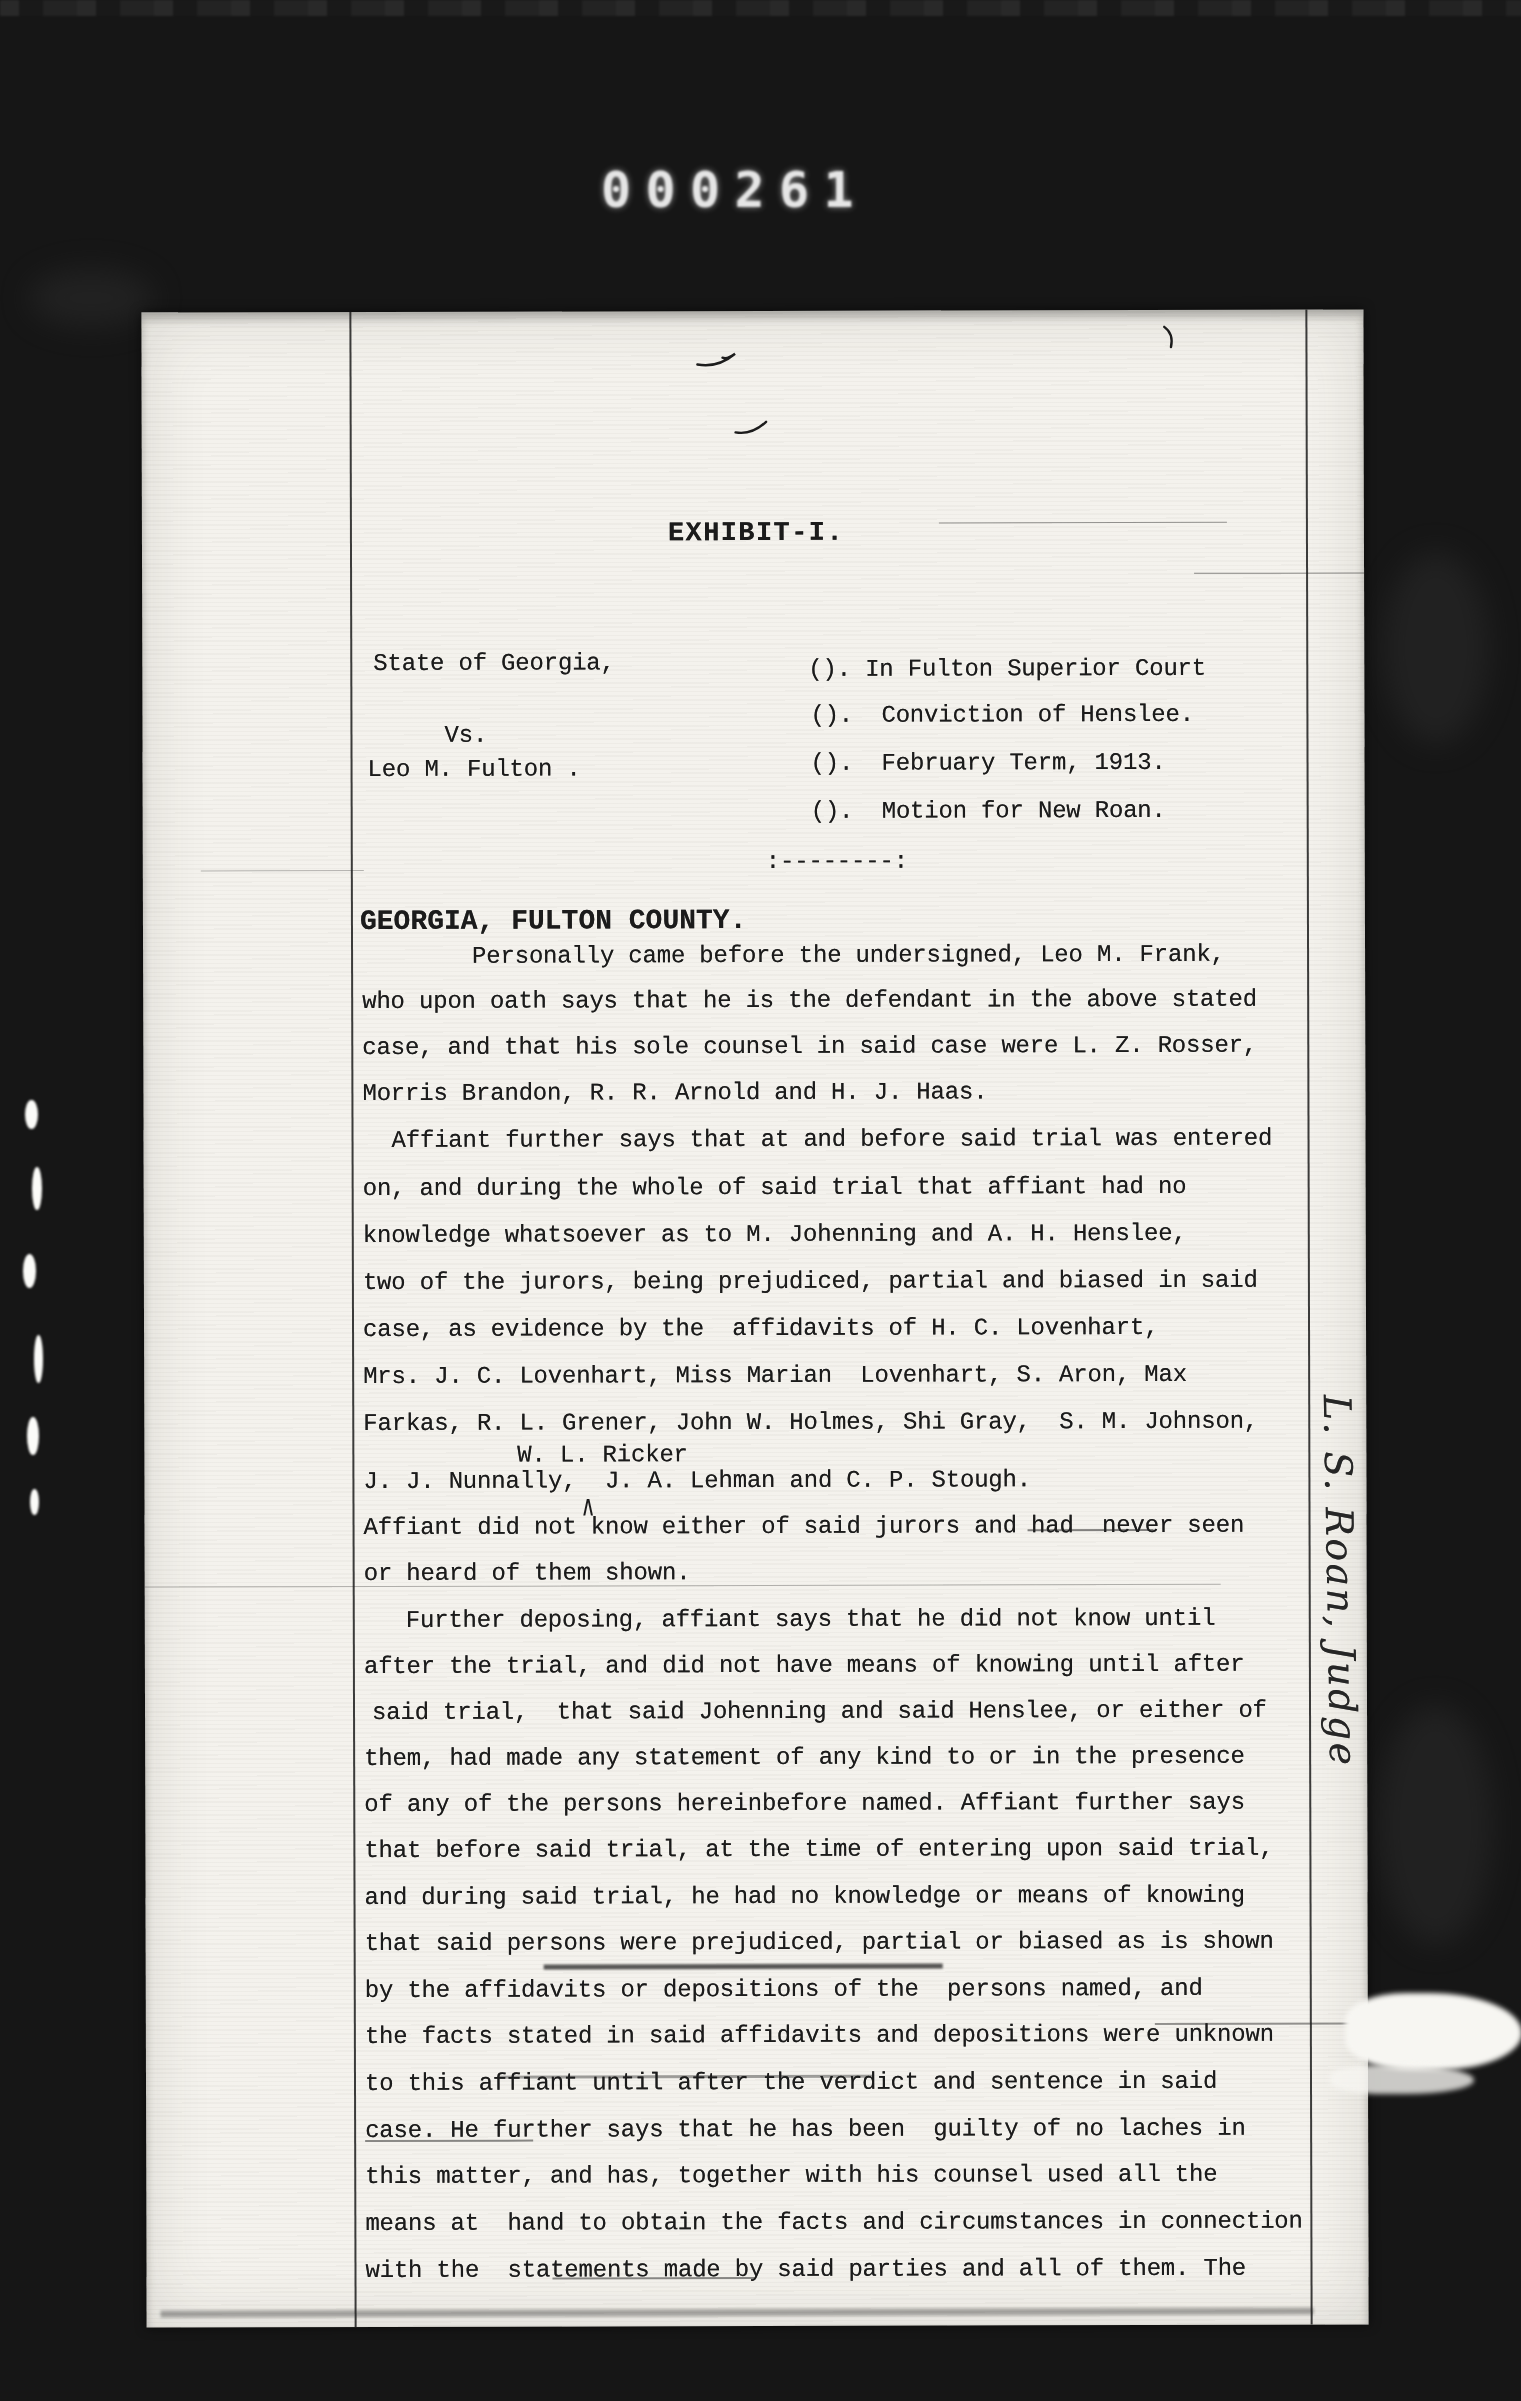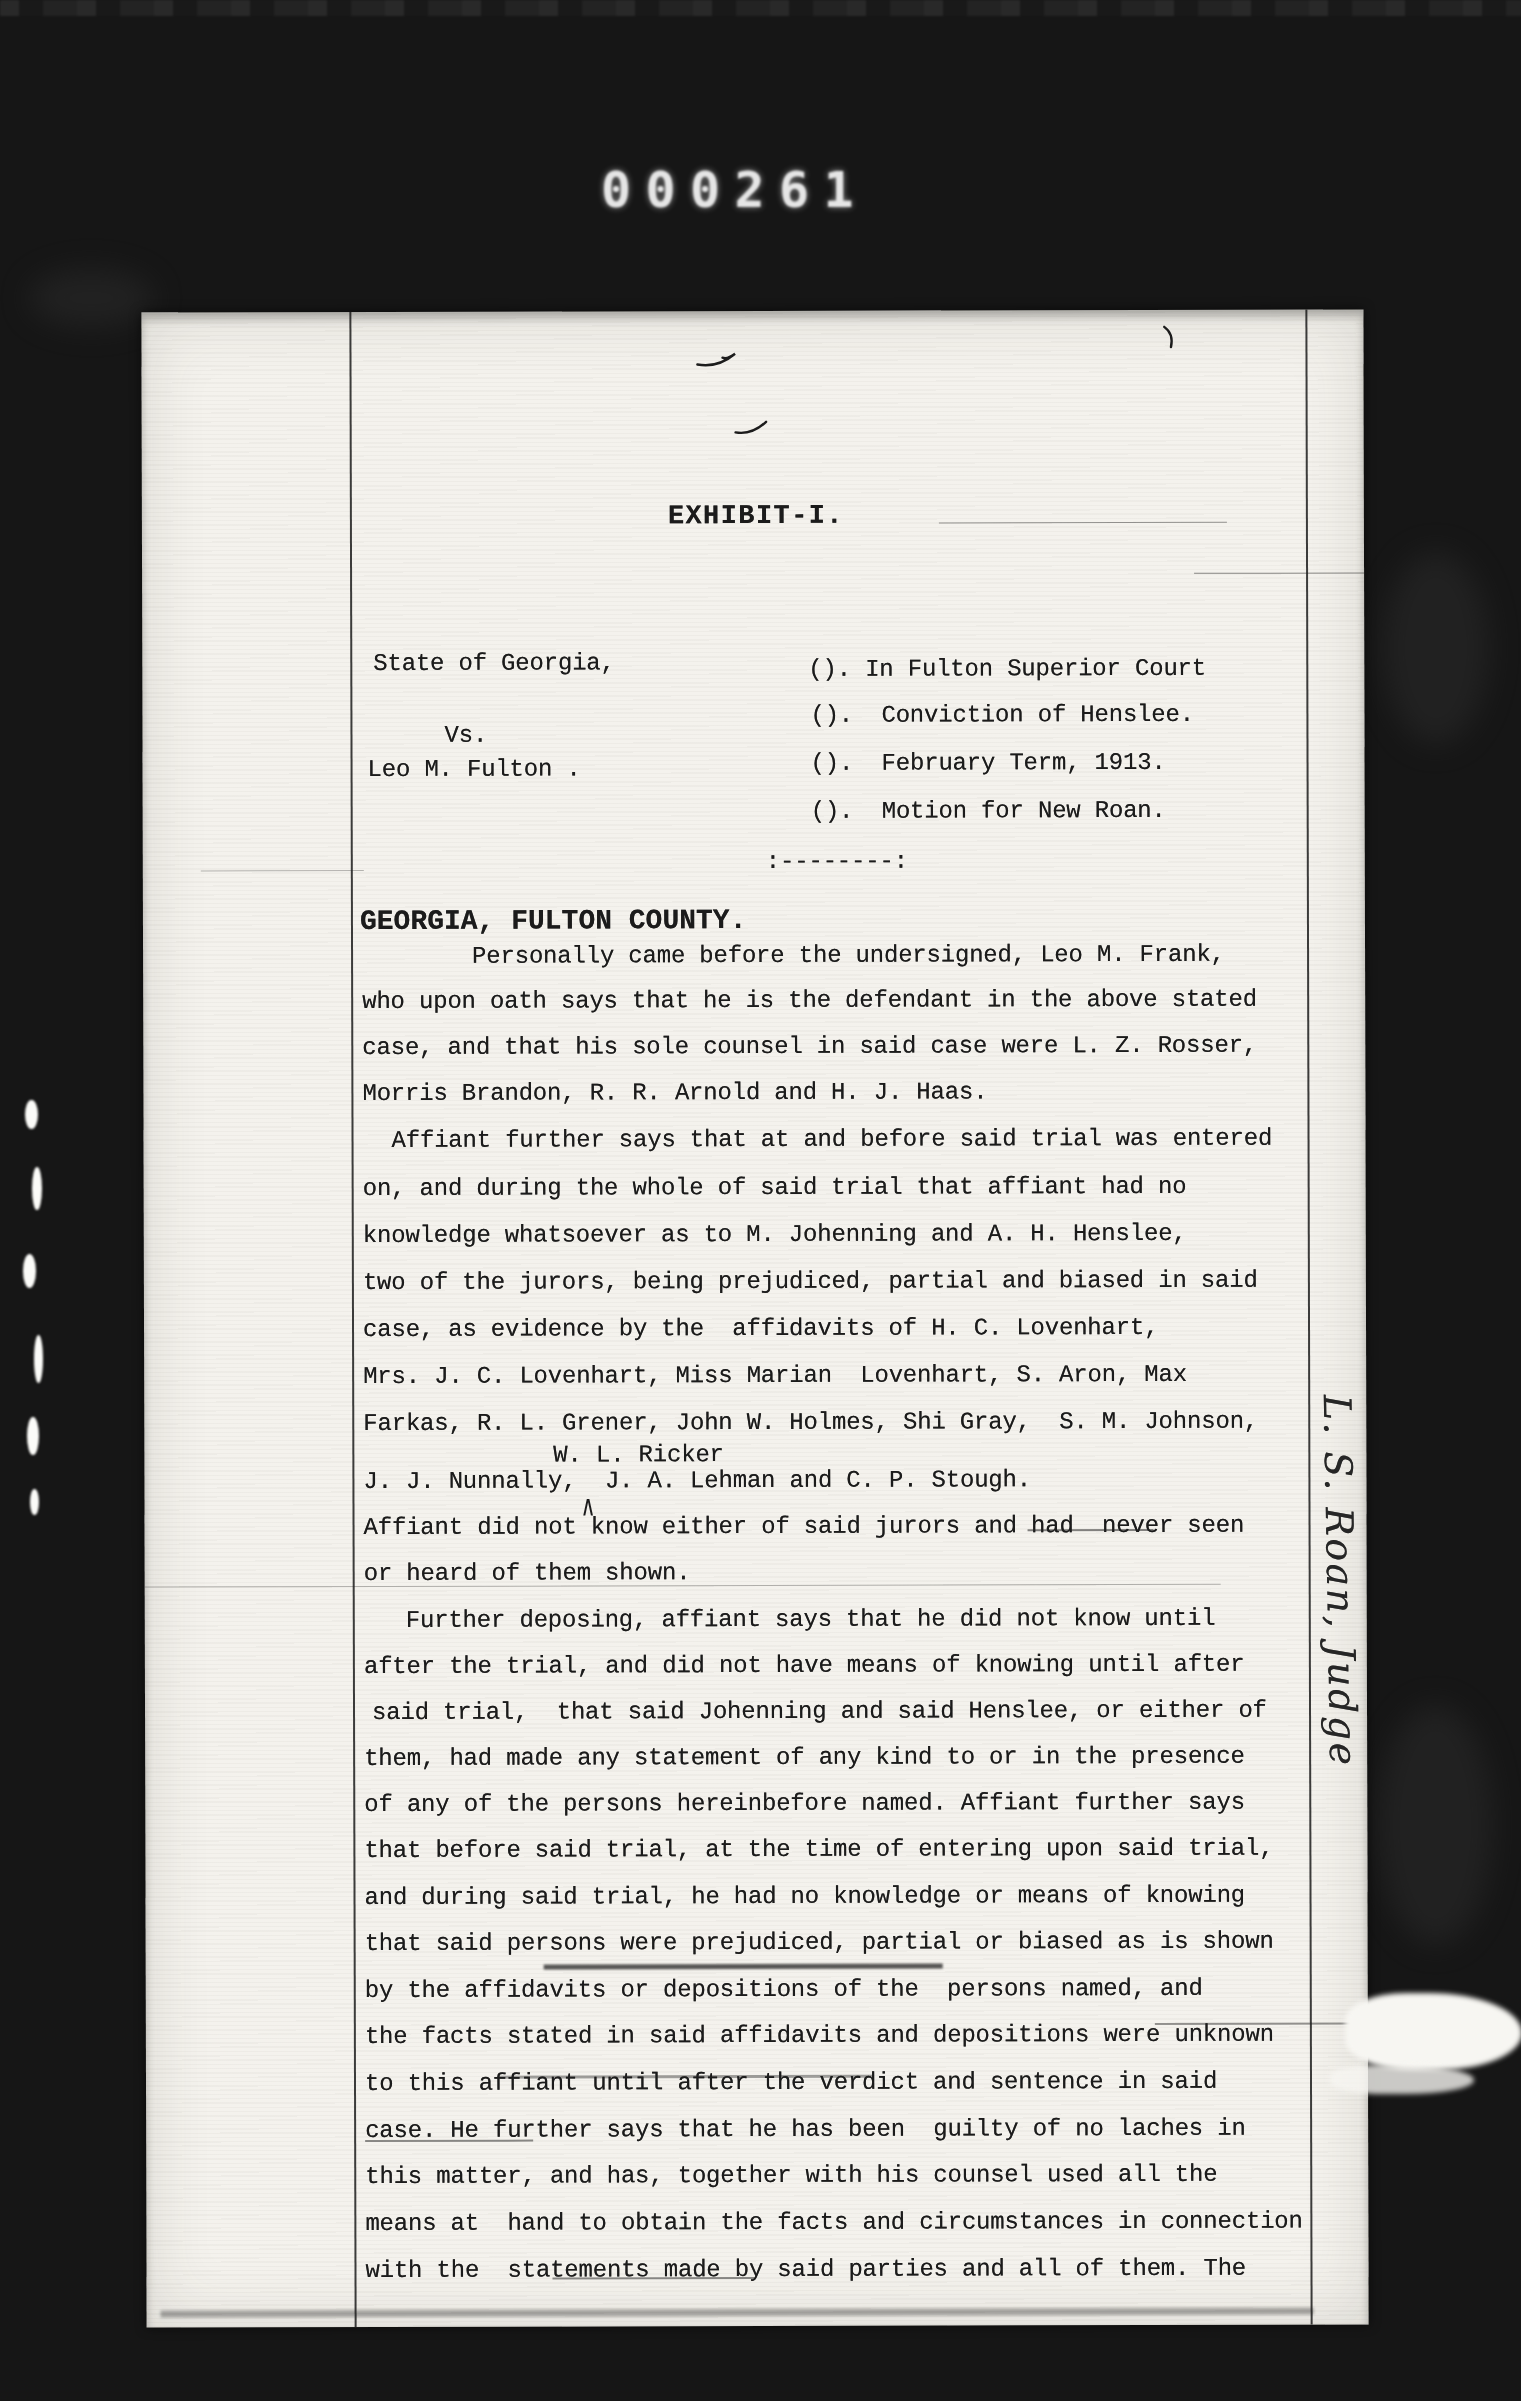--- a/index.html
+++ b/index.html
@@ -67,21 +67,21 @@
     <svg class="penmark" style="position:absolute;left:552px;top:34px;" width="58" height="29" viewBox="0 0 120 60">
       <path d="M8,40 Q50,48 86,18 Q70,30 60,26"></path>
     </svg>
     <svg class="penmark" style="position:absolute;left:591px;top:105px;" width="43" height="24" viewBox="0 0 90 50">
       <path d="M6,34 Q40,40 70,12"></path>
     </svg>
     <svg class="penmark" style="position:absolute;left:1018px;top:13.4px;" width="24" height="29" viewBox="0 0 50 60">
       <path d="M10,8 Q30,22 24,50"></path>
     </svg>
 
-    <div class="typed title" style="left:526px;top:192px;">EXHIBIT-I.</div>
+    <div class="typed title" style="left:526px;top:209px;">EXHIBIT-I.</div>
 
     <div class="typed" style="left:231px;top:340px;">State of Georgia,</div>
     <div class="typed" style="left:302px;top:412px;text-align:right;">Vs.</div>
     <div class="typed" style="left:225px;top:446px;">Leo M. Fulton .</div>
 
     <div class="typed" style="left:666px;top:347px;">(). In Fulton Superior Court</div>
     <div class="typed" style="left:668px;top:393px;">().  Conviction of Henslee.</div>
     <div class="typed" style="left:668px;top:441px;">().  February Term, 1913.</div>
     <div class="typed" style="left:668px;top:489px;">().  Motion for New Roan.</div>
 
@@ -114,21 +114,21 @@
         <div class="typed" style="left: 219px; top: 1620px;">that said persons were prejudiced, partial or biased as is shown</div>
         <div class="typed" style="left: 219px; top: 1667px;">by the affidavits or depositions of the  persons named, and</div>
         <div class="typed" style="left: 219px; top: 1713px;">the facts stated in said affidavits and depositions were unknown</div>
         <div class="typed" style="left: 219px; top: 1760px;">to this affiant until after the verdict and sentence in said</div>
         <div class="typed" style="left: 219px; top: 1807px;">case. He further says that he has been  guilty of no laches in</div>
         <div class="typed" style="left: 219px; top: 1853px;">this matter, and has, together with his counsel used all the</div>
         <div class="typed" style="left: 219px; top: 1900px;">means at  hand to obtain the facts and circumstances in connection</div>
         <div class="typed" style="left: 219px; top: 1947px;">with the  statements made by said parties and all of them. The</div>
       </div>
 
-    <div class="typed interline" style="left:373px;top:1132px;margin-left:36px;">W. L. Ricker</div>
+    <div class="typed interline" style="left:373px;top:1132px;">W. L. Ricker</div>
     <div class="caret" style="left:437px;top:1182px;">∧</div>
 
     <div class="streak" style="left:797px;top:212px;width:288px;height:1.4px;opacity:.45;"></div>
     <div class="streak" style="left:1052px;top:263px;width:171px;height:1.4px;opacity:.5;"></div>
     <div class="streak" style="left:58px;top:558px;width:163px;height:1.4px;opacity:.3;"></div>
     <div class="streak" style="left:0px;top:1274px;width:1076px;height:1.4px;opacity:.3;"></div>
     <div class="streak" style="left:883px;top:1219px;width:126px;height:1.9px;opacity:.55;"></div>
     <div class="streak" style="left:398px;top:1653px;width:399px;height:4.8px;opacity:.75;filter:blur(1px);"></div>
     <div class="streak" style="left:351px;top:1764px;width:375px;height:2.9px;opacity:.4;filter:blur(0.5px);"></div>
     <div class="streak" style="left:219px;top:1828px;width:168px;height:1.9px;opacity:.5;"></div>

